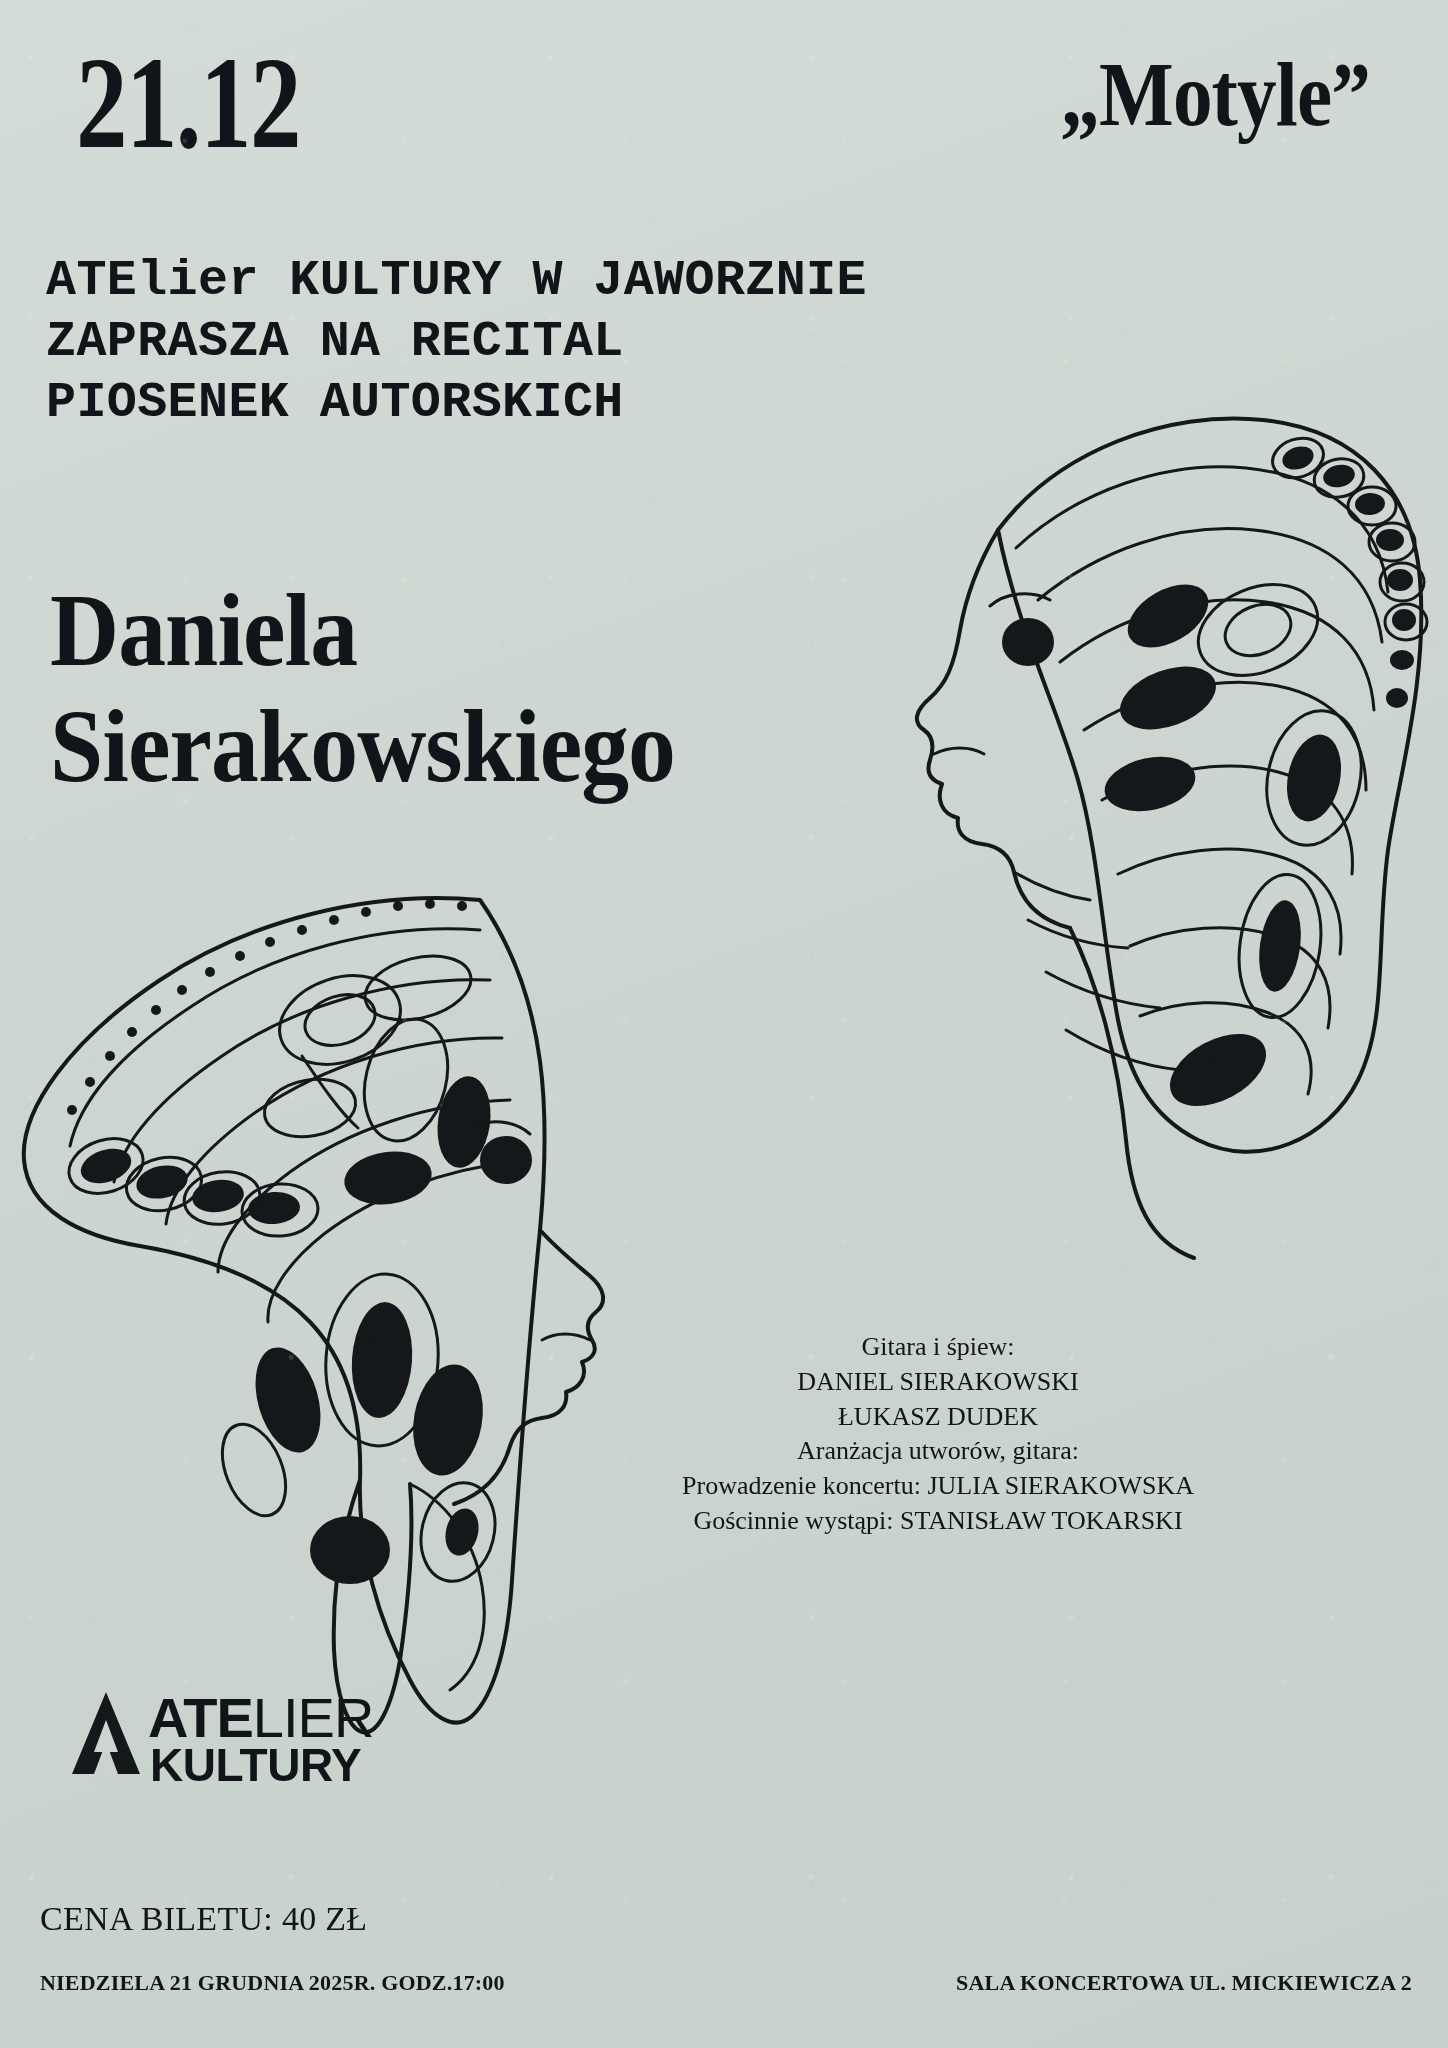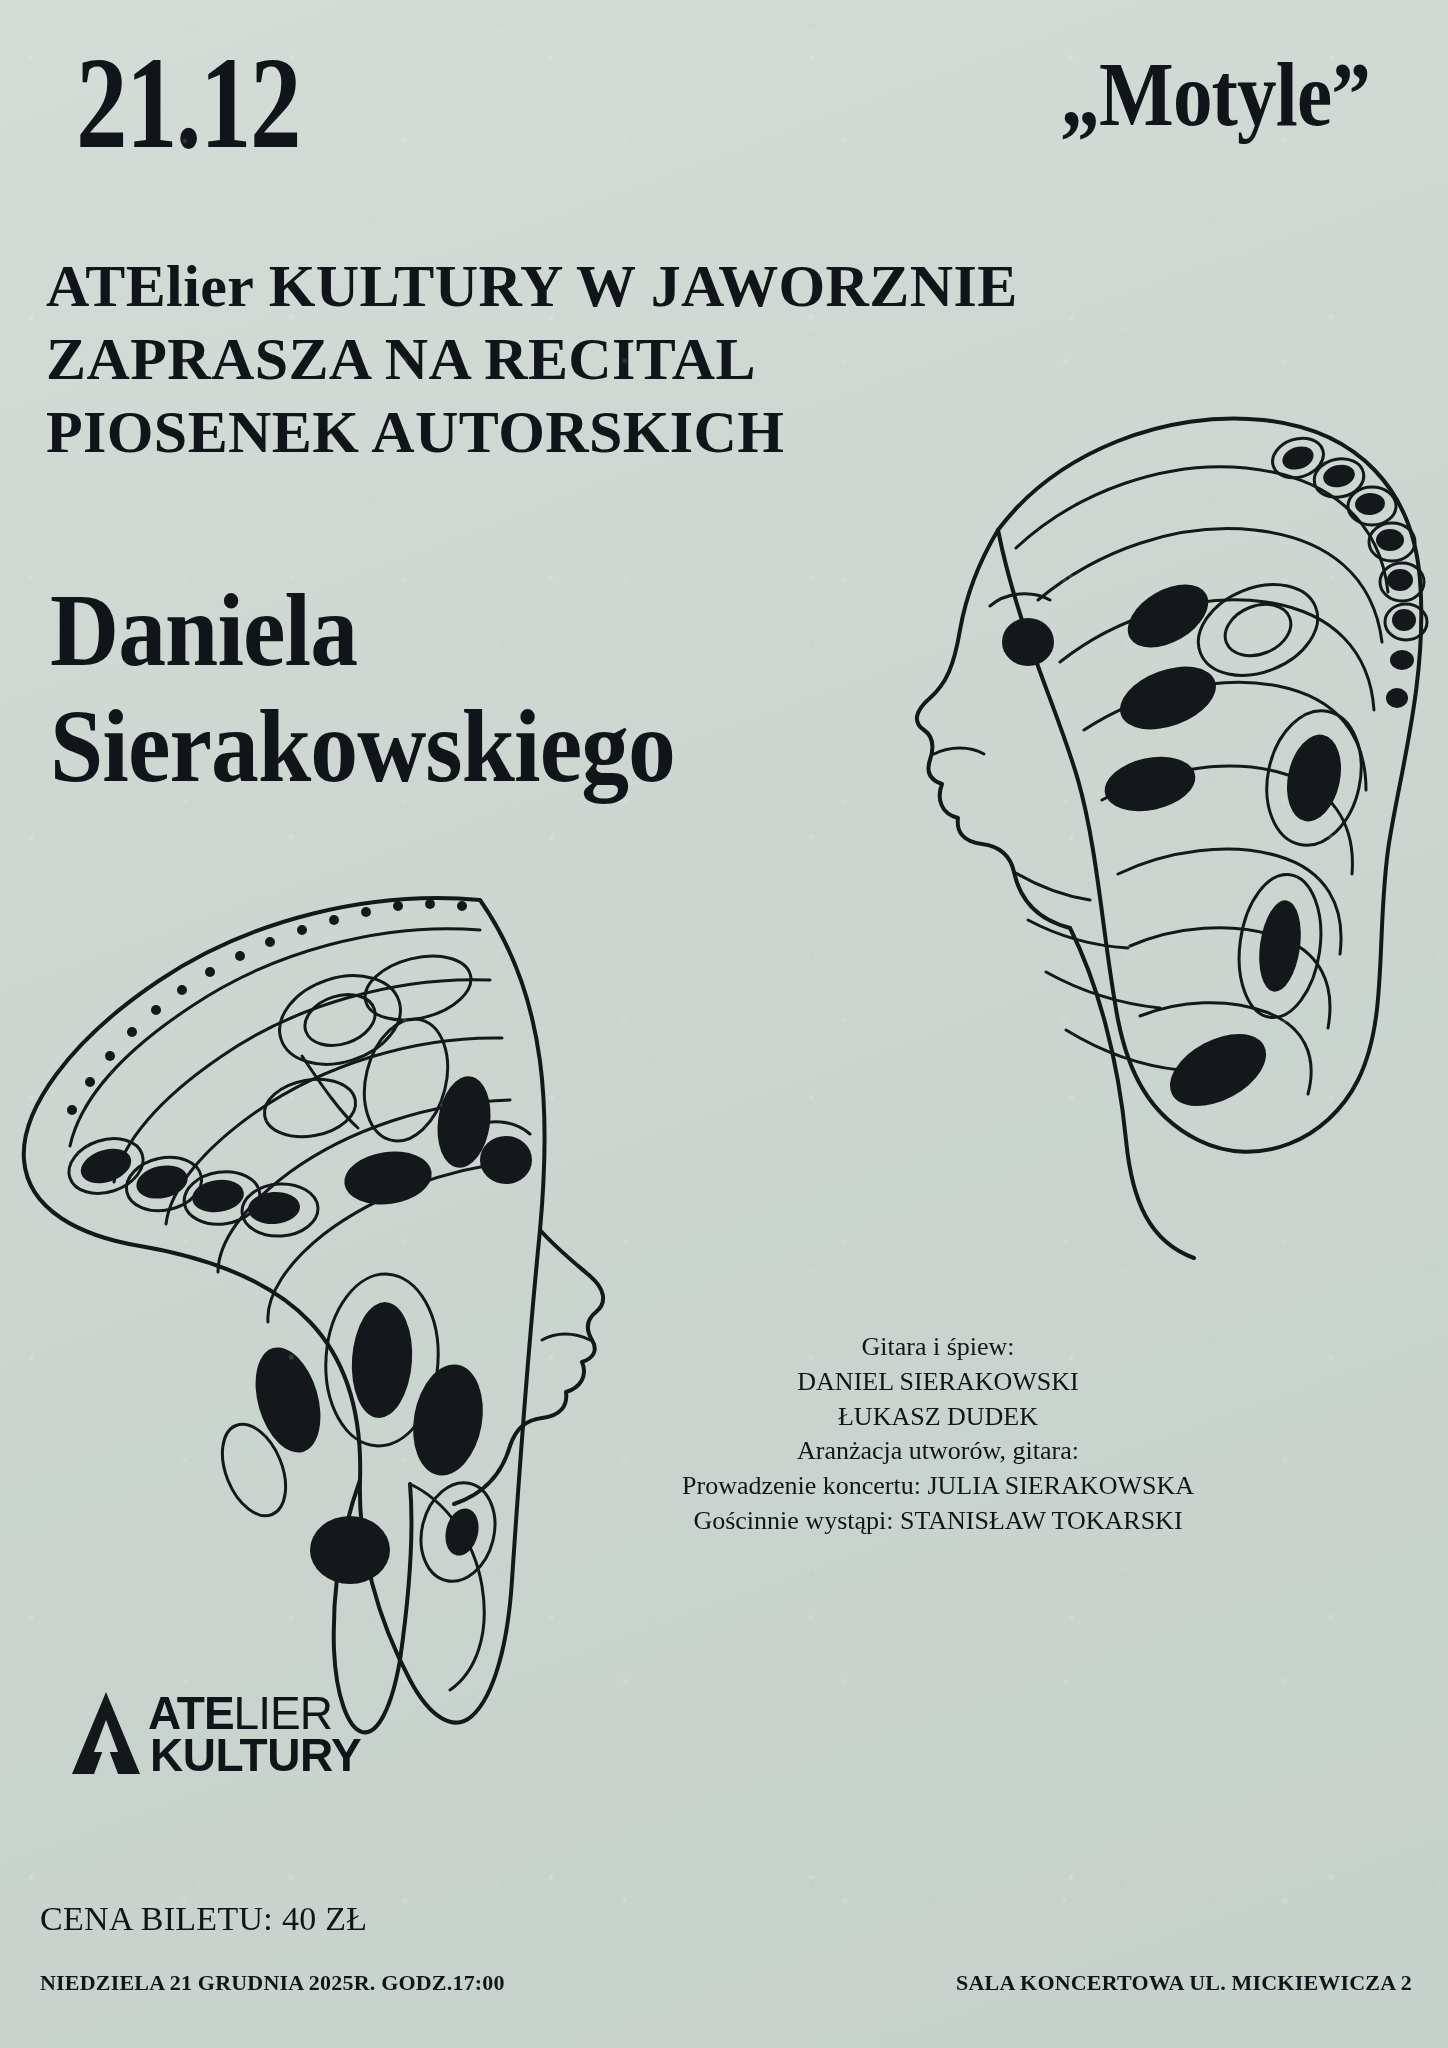--- a/index.html
+++ b/index.html
@@ -64,23 +64,23 @@
     white-space: nowrap;
   }
 
   .invite {
     position: absolute;
     left: 46px;
     top: 250px;
     width: 1060px;
   }
   .invite-line {
-    font-family: Liberation Serif, serif;
-    font-weight: 700;
-    font-size: 60px;
+    font-family: Liberation Mono, monospace;
+    font-weight: 700;
+    font-size: 50px;
     line-height: 1.22;
     letter-spacing: .4px;
     white-space: nowrap;
   }
 
   .artist {
     position: absolute;
     left: 50px;
     top: 572px;
     font-family: "Liberation Serif", serif;
@@ -114,21 +114,21 @@
     align-items: flex-start;
   }
   .logo-mark { width: 74px; height: 86px; flex: none; }
   .logo-text {
     margin-left: 4px;
     font-family: "Liberation Sans", sans-serif;
     line-height: .92;
     margin-top: 2px;
   }
   .logo-top {
-    font-size: 46px;
+    font-size: 56px;
     letter-spacing: -1px;
   }
   .logo-top b { font-weight: 700; }
   .logo-top span { font-weight: 400; }
   .logo-bottom {
     font-size: 46px;
     font-weight: 700;
     letter-spacing: -.5px;
     margin-left: 2px;
   }

